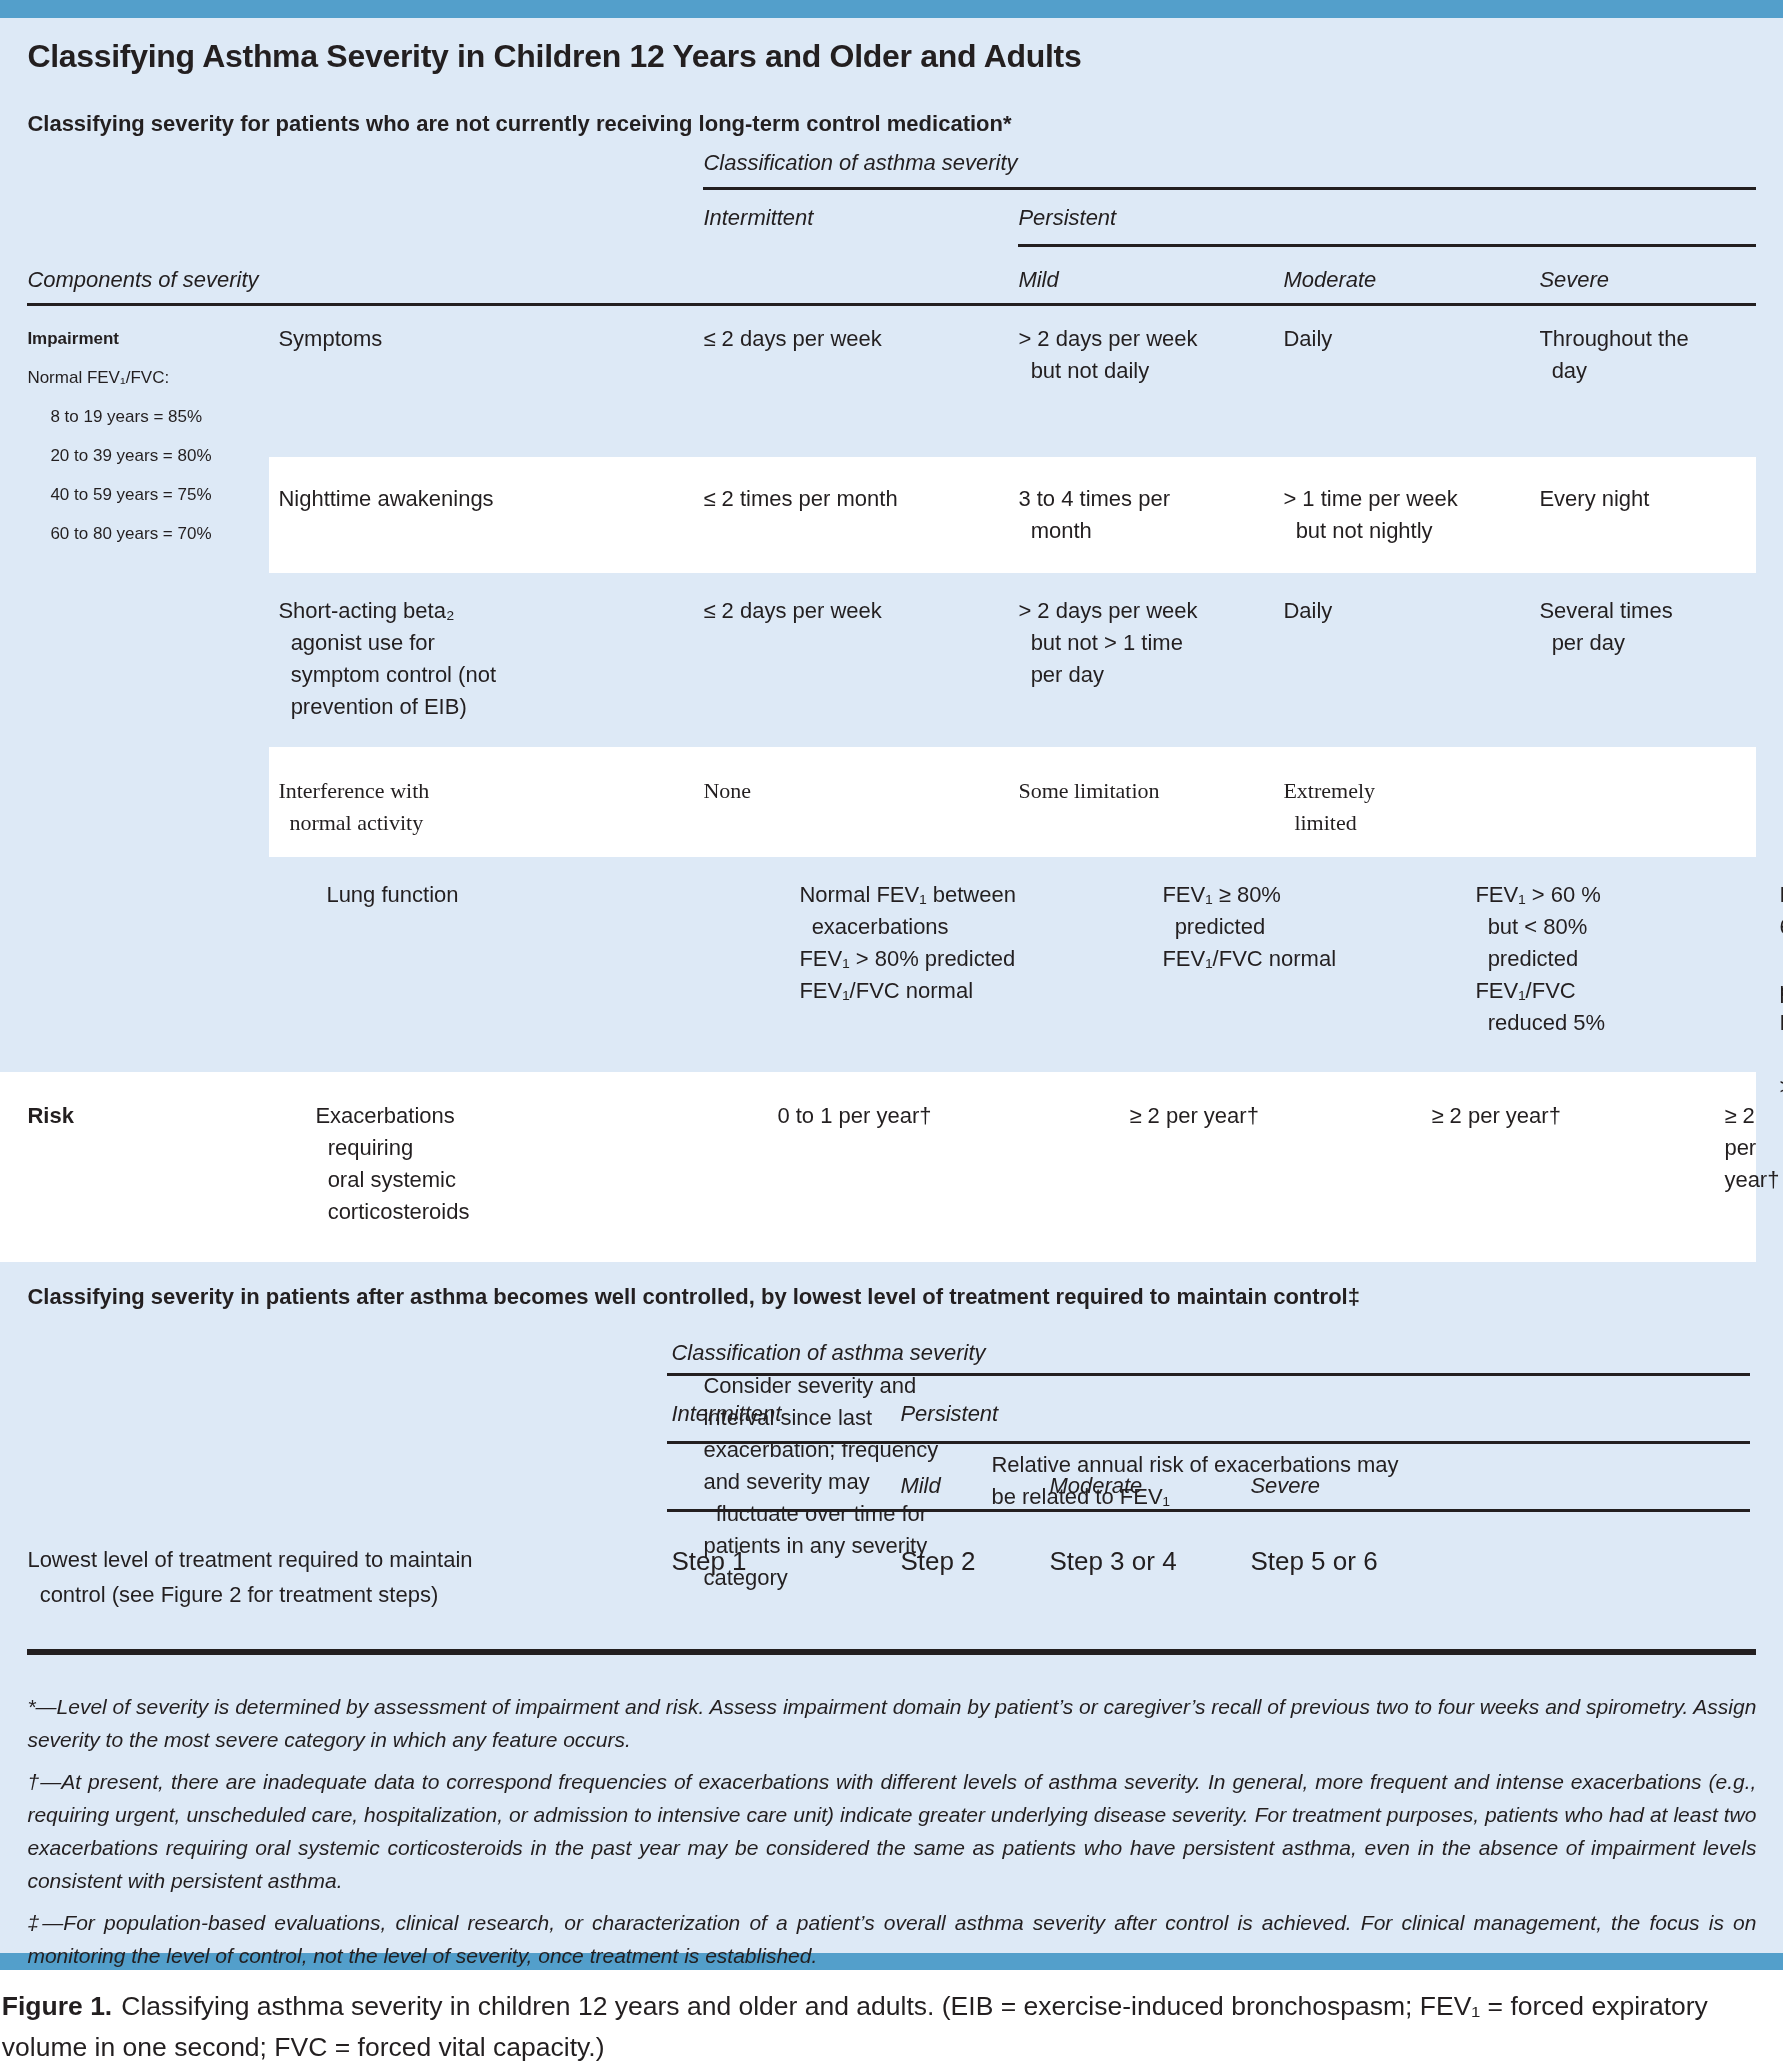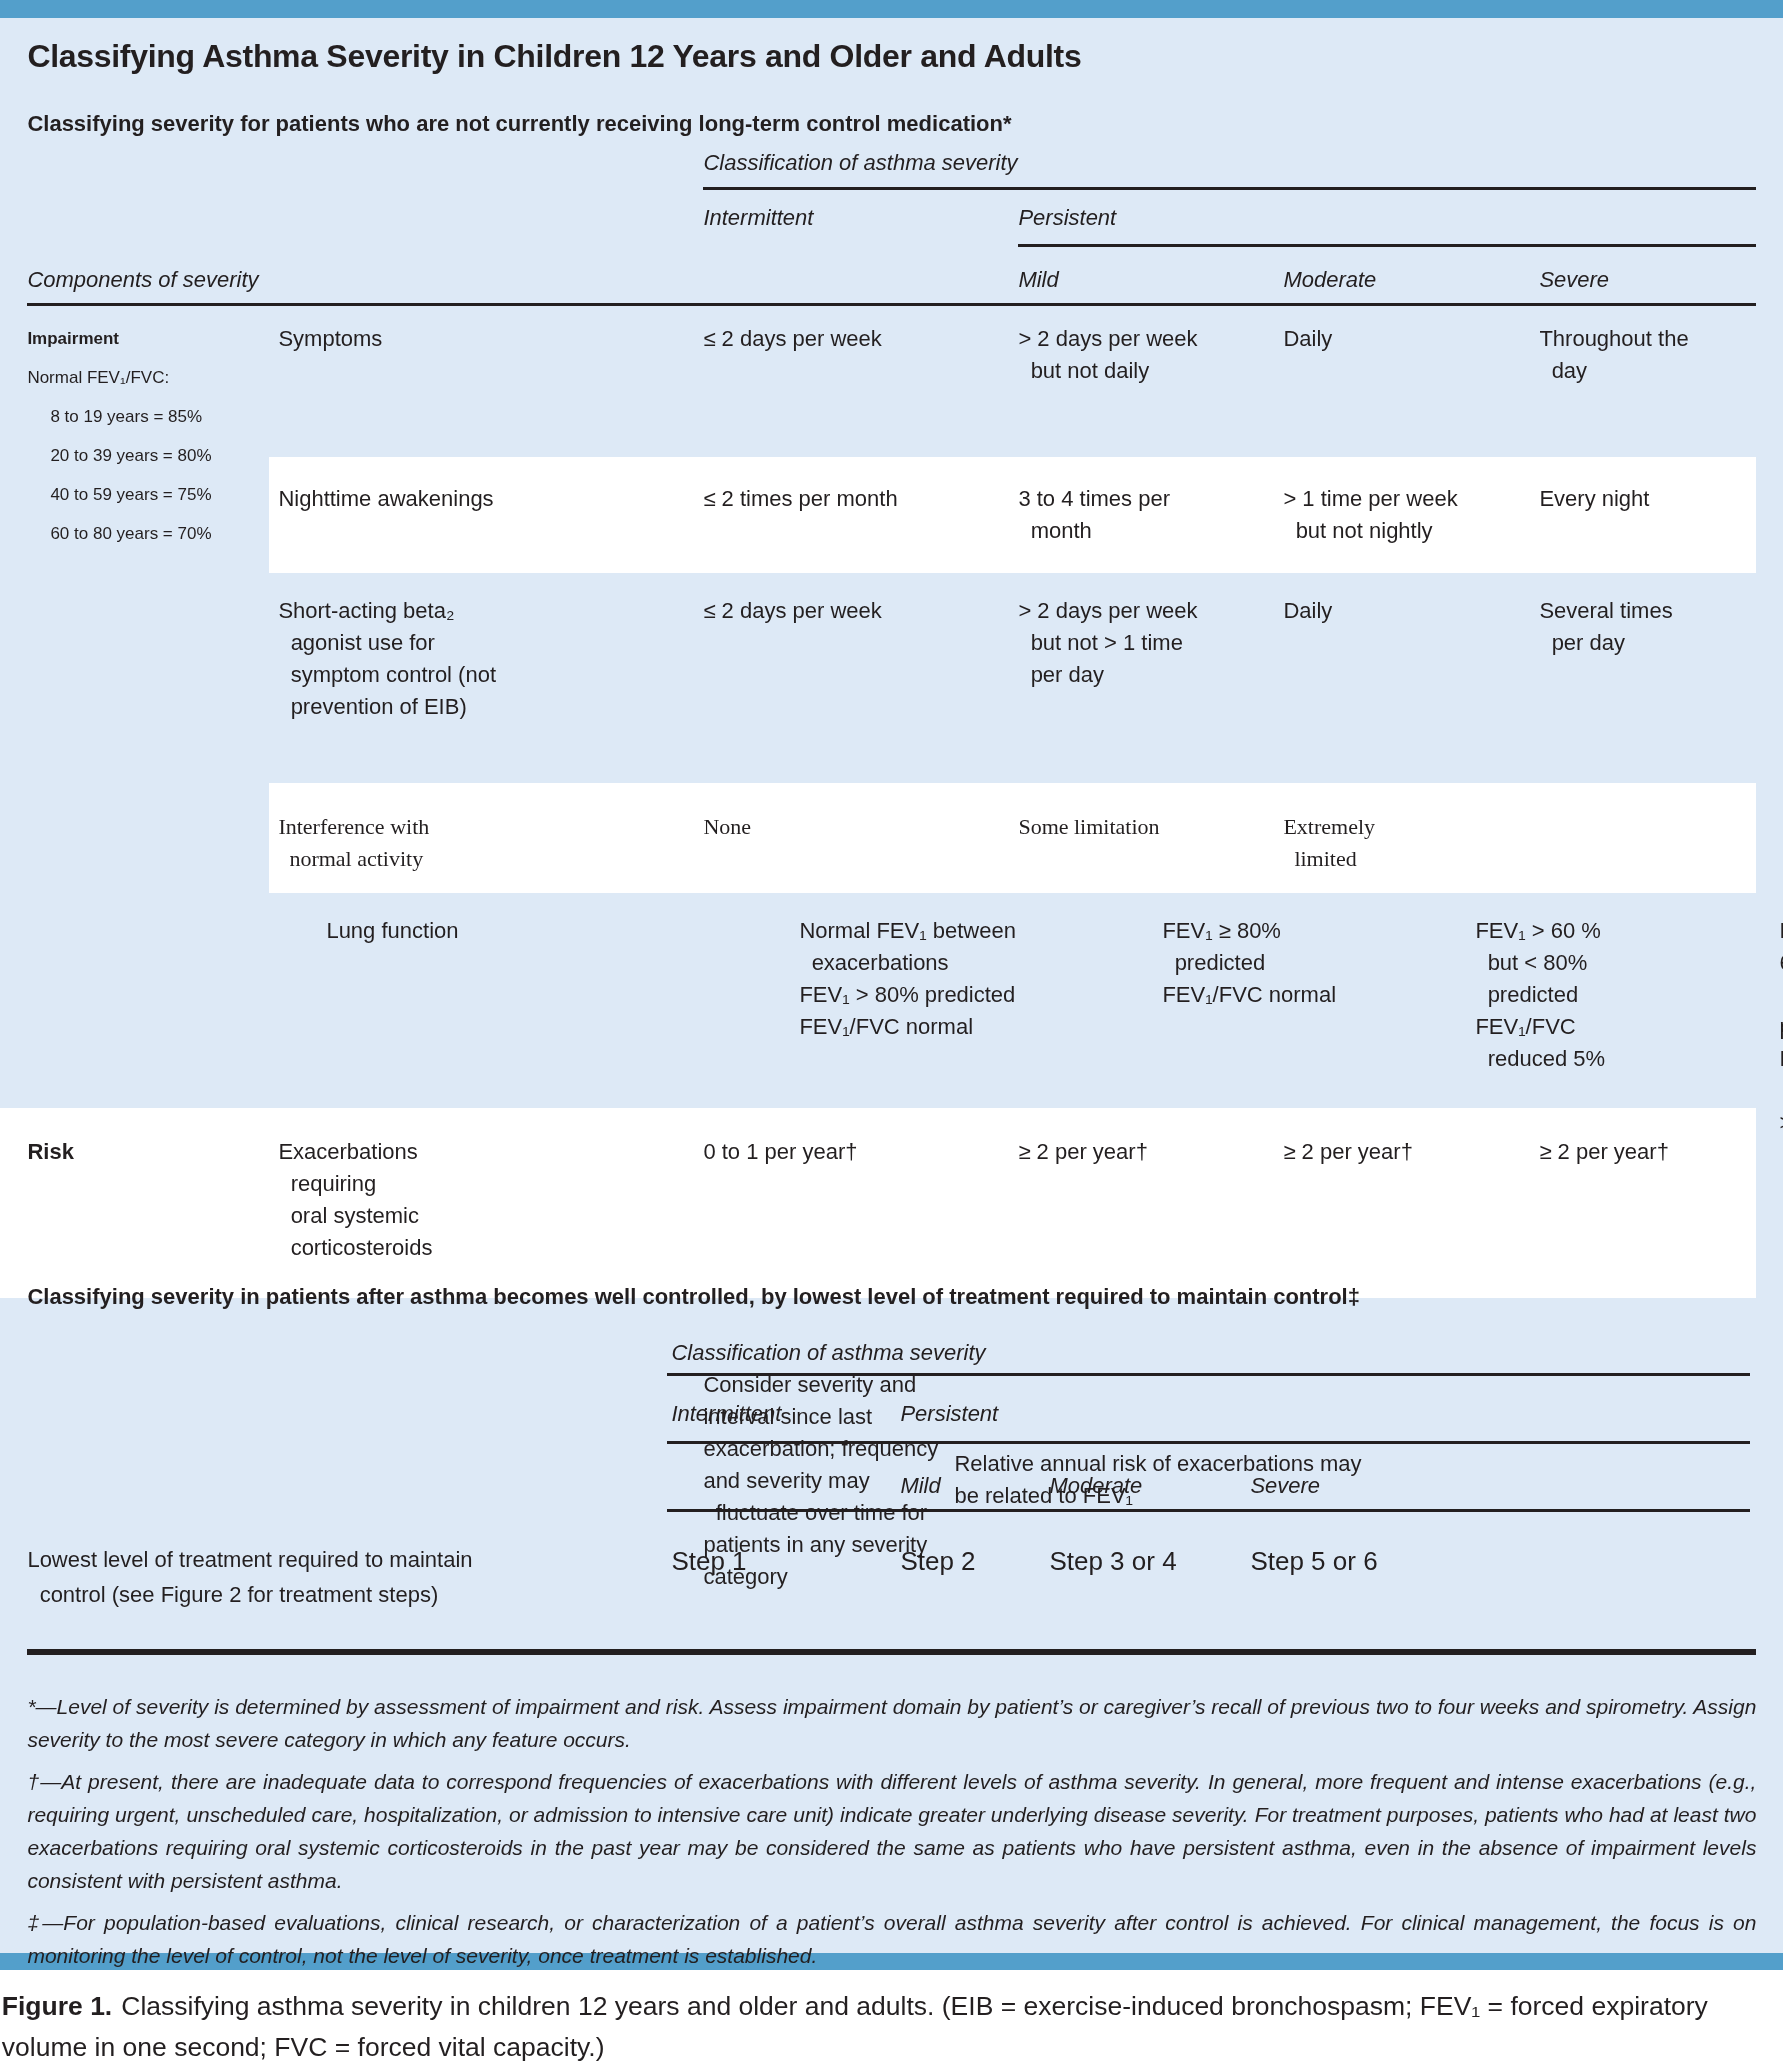--- a/index.html
+++ b/index.html
@@ -16,24 +16,24 @@
   .hline { position:absolute; height:2.7px; background:#231f20; }
   .hline.thick { height:5.5px; }
 
   .rows { position:absolute; top:288px; left:0; right:0; }
   .trow { display:grid; grid-template-columns:251px 425px 315px 265px 256px 1fr; position:relative; }
   .trow > div { position:relative; z-index:1; font-size:22px; line-height:32px; white-space:pre-wrap; }
   .band::before { content:""; position:absolute; top:0; bottom:0; left:242px; right:0; background:#ffffff; z-index:0; }
   .band-full::before { content:""; position:absolute; top:0; bottom:0; left:-27.4px; right:0; background:#ffffff; z-index:0; }
   .r1 { height:151px; } .r1 > div { padding-top:17px; }
   .r2 { height:116px; } .r2 > div { padding-top:25.6px; }
-  .r3 { height:210px; } .r3 > div { padding-top:22px; }
+  .r3 { height:174px; } .r3 > div { padding-top:22px; }
   .r4 { height:110px;font-family:Liberation Serif, serif; } .r4 > div { padding-top:27.4px; }
   .r5 { height:215px;gap:48px; } .r5 > div { padding-top:22px; }
-  .r6 { height:190px; } .r6 > div { padding-top:27.4px; }
+  .r6 { height:190px;gap:37px; } .r6 > div { padding-top:27.4px; }
   .bold { font-weight:bold; }
 
   .impairment-block { position:absolute; top:12.8px; left:0; width:251px; font-size:17px; line-height:39px; z-index:2; }
   .impairment-block .indent { padding-left:23px; }
 
   .risk-note { position:absolute; left:676px; font-size:22px; line-height:32px; white-space:pre-wrap; z-index:2; }
 
   .s2-heading { position:absolute; top:1266px; left:0; font-size:22px; font-weight:bold; }
   .s2-lbl { position:absolute; font-size:22px; font-style:italic; }
   .s2-val { position:absolute; font-size:26px; }

